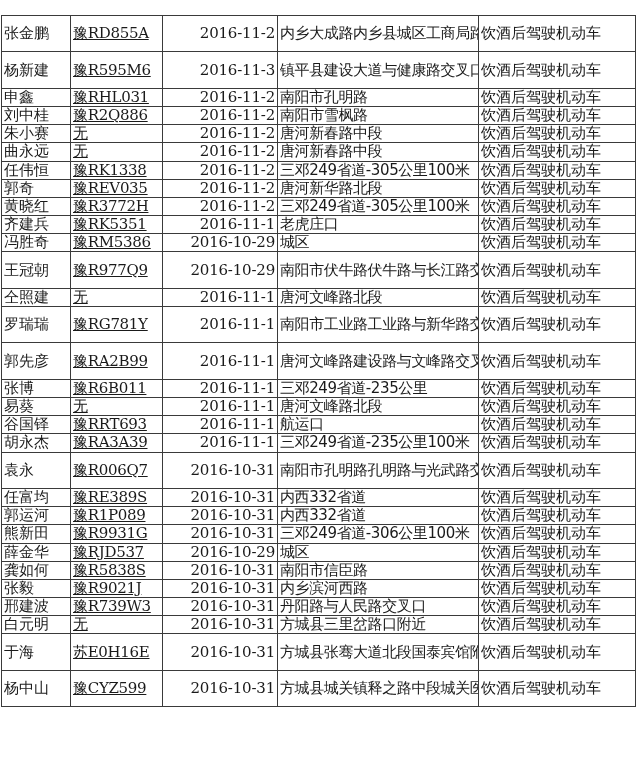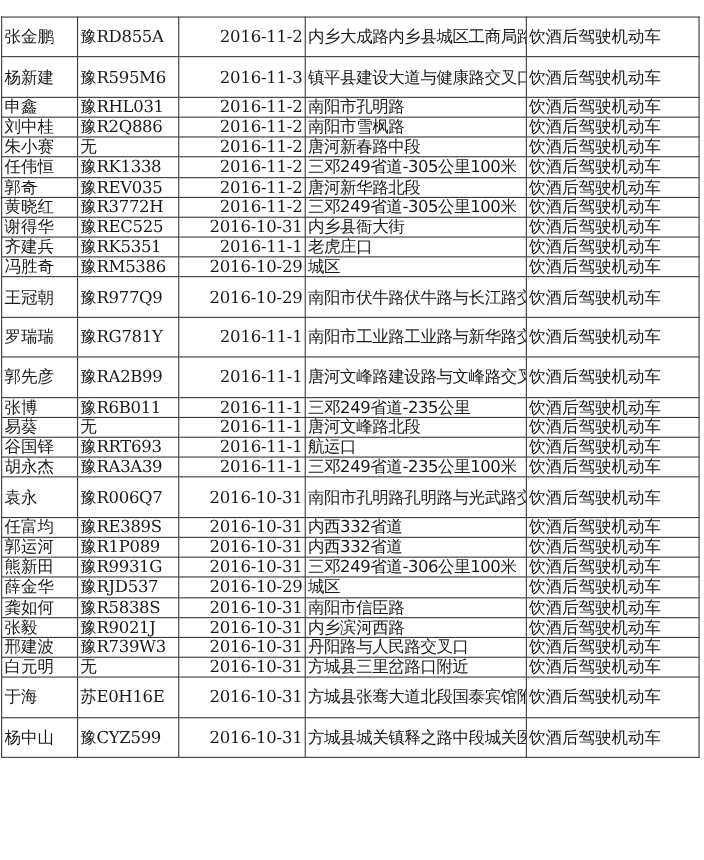--- a/index.html
+++ b/index.html
@@ -18,21 +18,21 @@
     padding:0 2px;
     overflow:hidden;
     white-space:nowrap;
     font-size:15px;
     line-height:17px;
     vertical-align:middle;
   }
   table.sheet tr.single td { height:17.2px; }
   table.sheet tr.double td { height:35.4px; }
   td.c-name { font-size:16px; }
-  td.c-plate { font-family:"DejaVu Serif", "Liberation Serif", serif; font-size:14px; letter-spacing:-0.3px; }
+  td.c-plate { font-family:"DejaVu Serif", "Liberation Serif", serif; font-size:14px; letter-spacing:-0.3px;text-decoration:underline; }
   td.c-date { text-align:right; font-family:"DejaVu Serif", "Liberation Serif", serif; font-size:14px; letter-spacing:-0.2px; padding-right:1px; }
   td.c-loc { white-space:normal; font-size:15px; line-height:17px; letter-spacing:-0.4px; word-break:break-all; }
   td.c-viol { font-size:16px; padding-left:3px; }
 </style>
 </head>
 <body>
 
 <table class="sheet">
   <colgroup>
     <col style="width:69px">
@@ -71,45 +71,45 @@
         <td class="c-viol">饮酒后驾驶机动车</td>
       </tr>
       <tr class="single">
         <td class="c-name">朱小赛</td>
         <td class="c-plate">无</td>
         <td class="c-date">2016-11-2</td>
         <td class="c-loc">唐河新春路中段</td>
         <td class="c-viol">饮酒后驾驶机动车</td>
       </tr>
       <tr class="single">
+        <td class="c-name">曲永远</td>
+        <td class="c-plate">无</td>
+        <td class="c-date">2016-11-2</td>
+        <td class="c-loc">唐河新春路中段</td>
+        <td class="c-viol">饮酒后驾驶机动车</td>
+      </tr>
+      <tr class="single">
         <td class="c-name">任伟恒</td>
         <td class="c-plate">豫RK1338</td>
         <td class="c-date">2016-11-2</td>
         <td class="c-loc">三邓249省道-305公里100米</td>
         <td class="c-viol">饮酒后驾驶机动车</td>
       </tr>
       <tr class="single">
         <td class="c-name">郭奇</td>
         <td class="c-plate">豫REV035</td>
         <td class="c-date">2016-11-2</td>
         <td class="c-loc">唐河新华路北段</td>
         <td class="c-viol">饮酒后驾驶机动车</td>
       </tr>
       <tr class="single">
         <td class="c-name">黄晓红</td>
         <td class="c-plate">豫R3772H</td>
         <td class="c-date">2016-11-2</td>
         <td class="c-loc">三邓249省道-305公里100米</td>
-        <td class="c-viol">饮酒后驾驶机动车</td>
-      </tr>
-      <tr class="single">
-        <td class="c-name">谢得华</td>
-        <td class="c-plate">豫REC525</td>
-        <td class="c-date">2016-10-31</td>
-        <td class="c-loc">内乡县衙大街</td>
         <td class="c-viol">饮酒后驾驶机动车</td>
       </tr>
       <tr class="single">
         <td class="c-name">齐建兵</td>
         <td class="c-plate">豫RK5351</td>
         <td class="c-date">2016-11-1</td>
         <td class="c-loc">老虎庄口</td>
         <td class="c-viol">饮酒后驾驶机动车</td>
       </tr>
       <tr class="single">
@@ -119,20 +119,27 @@
         <td class="c-loc">城区</td>
         <td class="c-viol">饮酒后驾驶机动车</td>
       </tr>
       <tr class="double">
         <td class="c-name">王冠朝</td>
         <td class="c-plate">豫R977Q9</td>
         <td class="c-date">2016-10-29</td>
         <td class="c-loc">南阳市伏牛路伏牛路与长江路交叉口</td>
         <td class="c-viol">饮酒后驾驶机动车</td>
       </tr>
+      <tr class="single">
+        <td class="c-name">仝照建</td>
+        <td class="c-plate">无</td>
+        <td class="c-date">2016-11-1</td>
+        <td class="c-loc">唐河文峰路北段</td>
+        <td class="c-viol">饮酒后驾驶机动车</td>
+      </tr>
       <tr class="double">
         <td class="c-name">罗瑞瑞</td>
         <td class="c-plate">豫RG781Y</td>
         <td class="c-date">2016-11-1</td>
         <td class="c-loc">南阳市工业路工业路与新华路交叉口</td>
         <td class="c-viol">饮酒后驾驶机动车</td>
       </tr>
       <tr class="double">
         <td class="c-name">郭先彦</td>
         <td class="c-plate">豫RA2B99</td>

